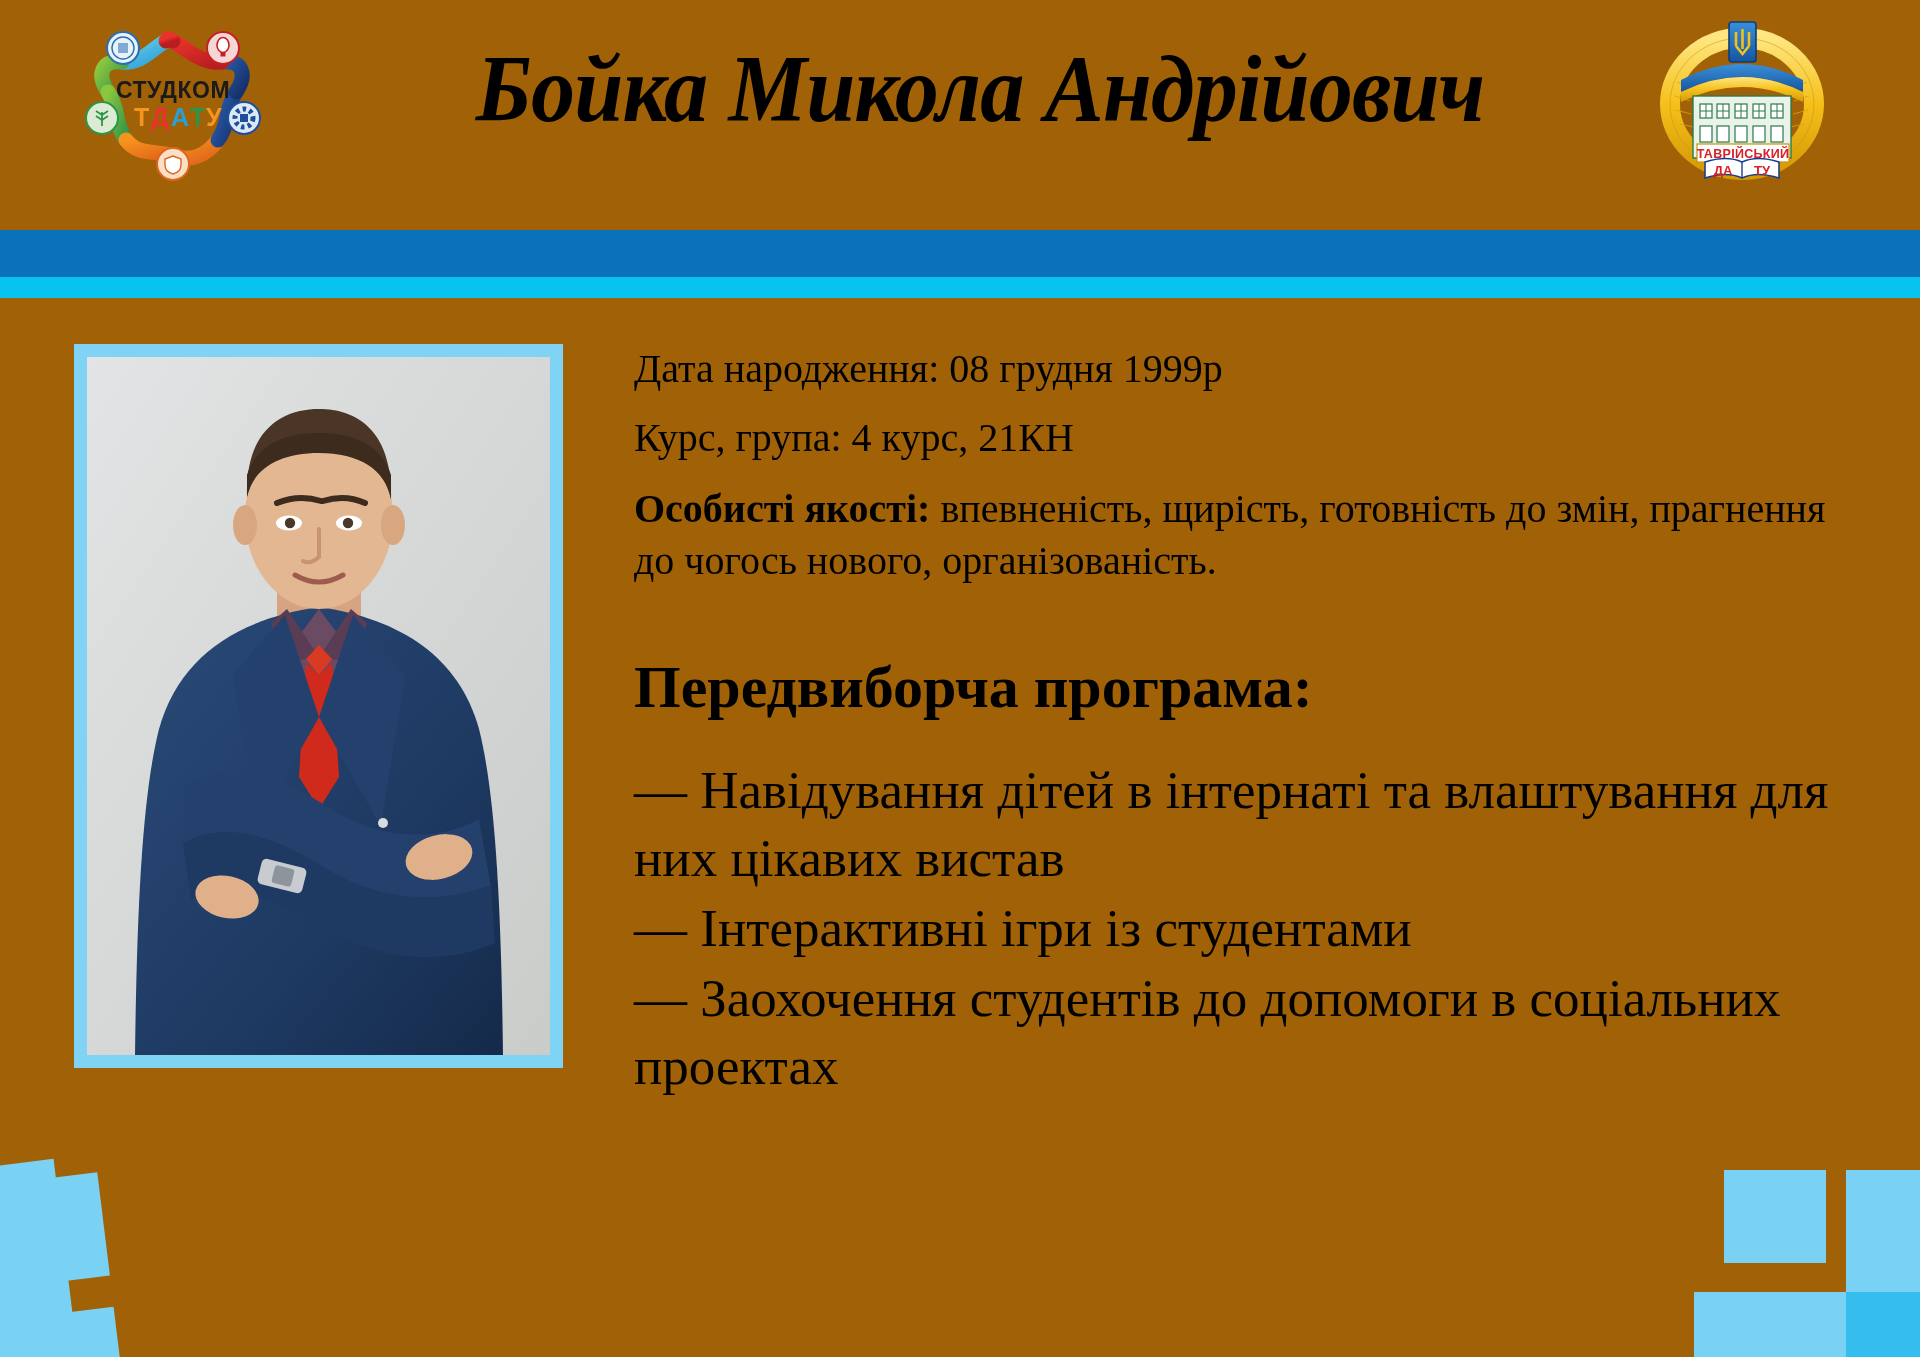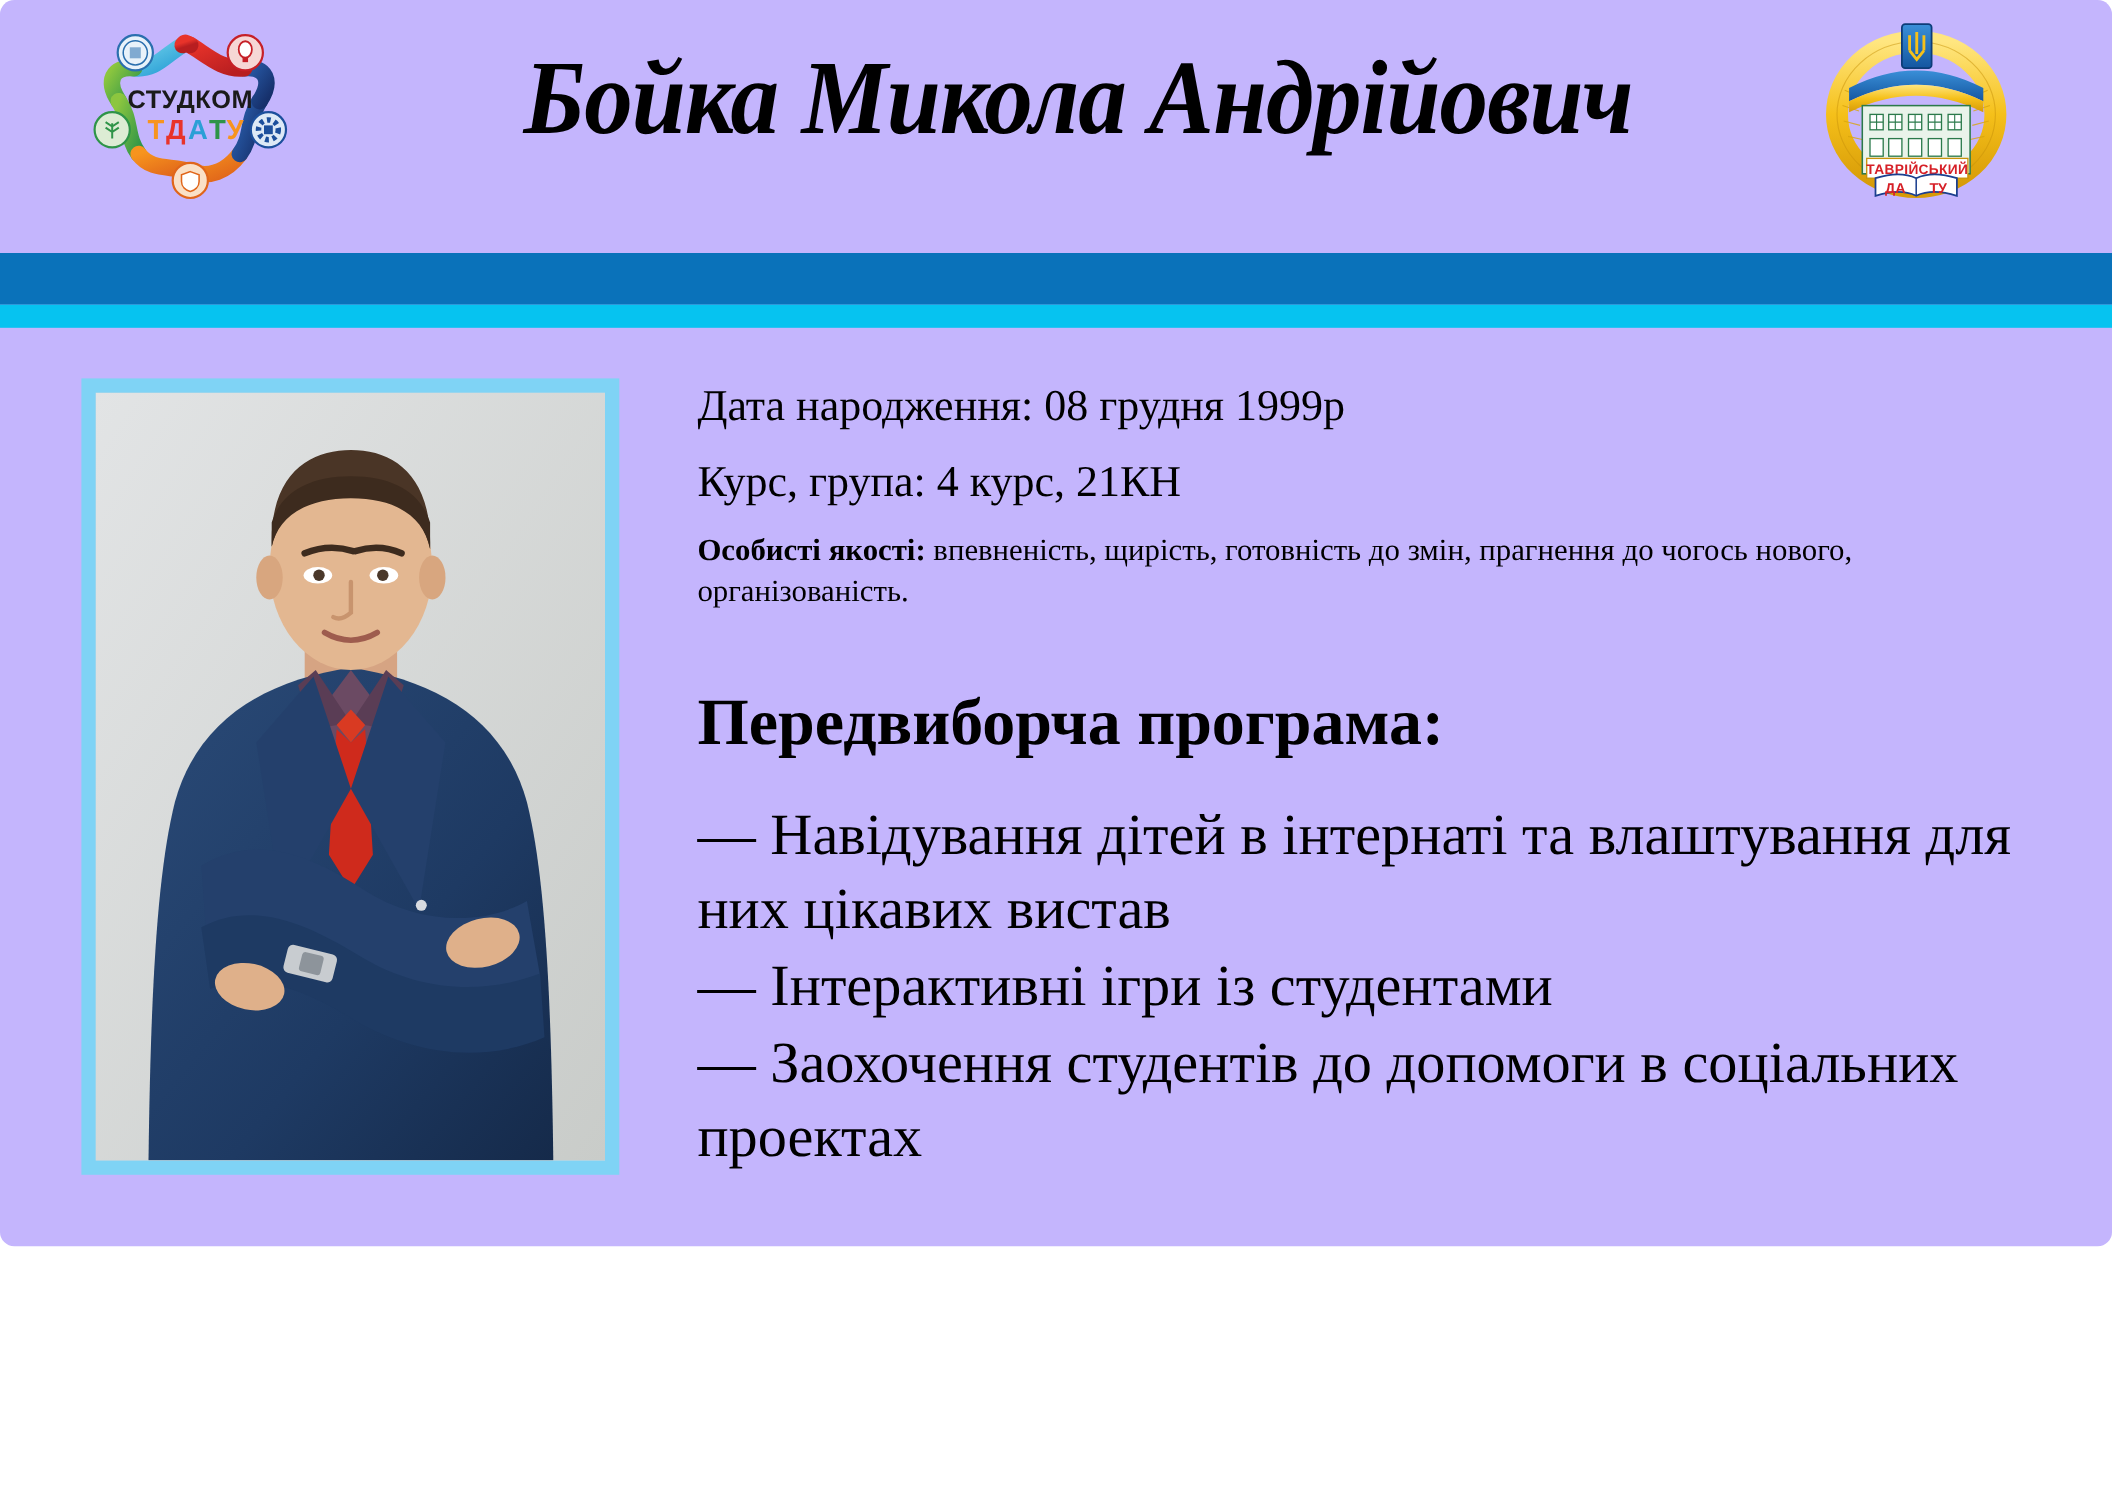--- a/index.html
+++ b/index.html
@@ -4,21 +4,21 @@
 <title>Bойка Микола Андрійович</title>
 <style>
   html,body{margin:0;padding:0;}
   body{
     width:1920px;height:1357px;
     background:#ffffff;
     font-family:"Liberation Serif", serif;
     overflow:hidden;
     position:relative;
   }
-  .slide{position:relative;width:1920px;height:1133px;background:#c4b5fd;overflow:hidden;border-radius:13px;}
+  .slide{position:relative;width:1920px;height:1357px;background:#a16207;overflow:hidden;}
 
   
   .header{position:absolute;left:0;top:0;width:1920px;height:230px;}
   .title{
     position:absolute;left:330px;top:24px;width:1300px;height:130px;
     display:flex;align-items:center;justify-content:center;
     font-family:"Liberation Serif", serif;
     font-weight:bold;font-style:italic;
     font-size:96px;line-height:1.0;color:#000;
     letter-spacing:-1px;
@@ -49,21 +49,21 @@
   
   .content{
     position:absolute;left:634px;top:345px;width:1230px;
     color:#000;
   }
   .line{
     font-size:40px;line-height:1.18;margin:0 0 22px 0;
     font-family:"Liberation Serif", serif;
   }
   .qualities{
-    font-size:28px;line-height:1.30;margin:18px 0 0 0;
+    font-size:40px;line-height:1.30;margin:18px 0 0 0;
     font-family:"Liberation Serif", serif;
   }
   .qualities b{font-weight:bold;}
   .program-head{
     font-size:60px;font-weight:bold;line-height:1.2;
     margin:64px 0 34px 0;
     font-family:"Liberation Serif", serif;
   }
   .bullets{margin:0;padding:0;list-style:none;}
   .bullets li{

